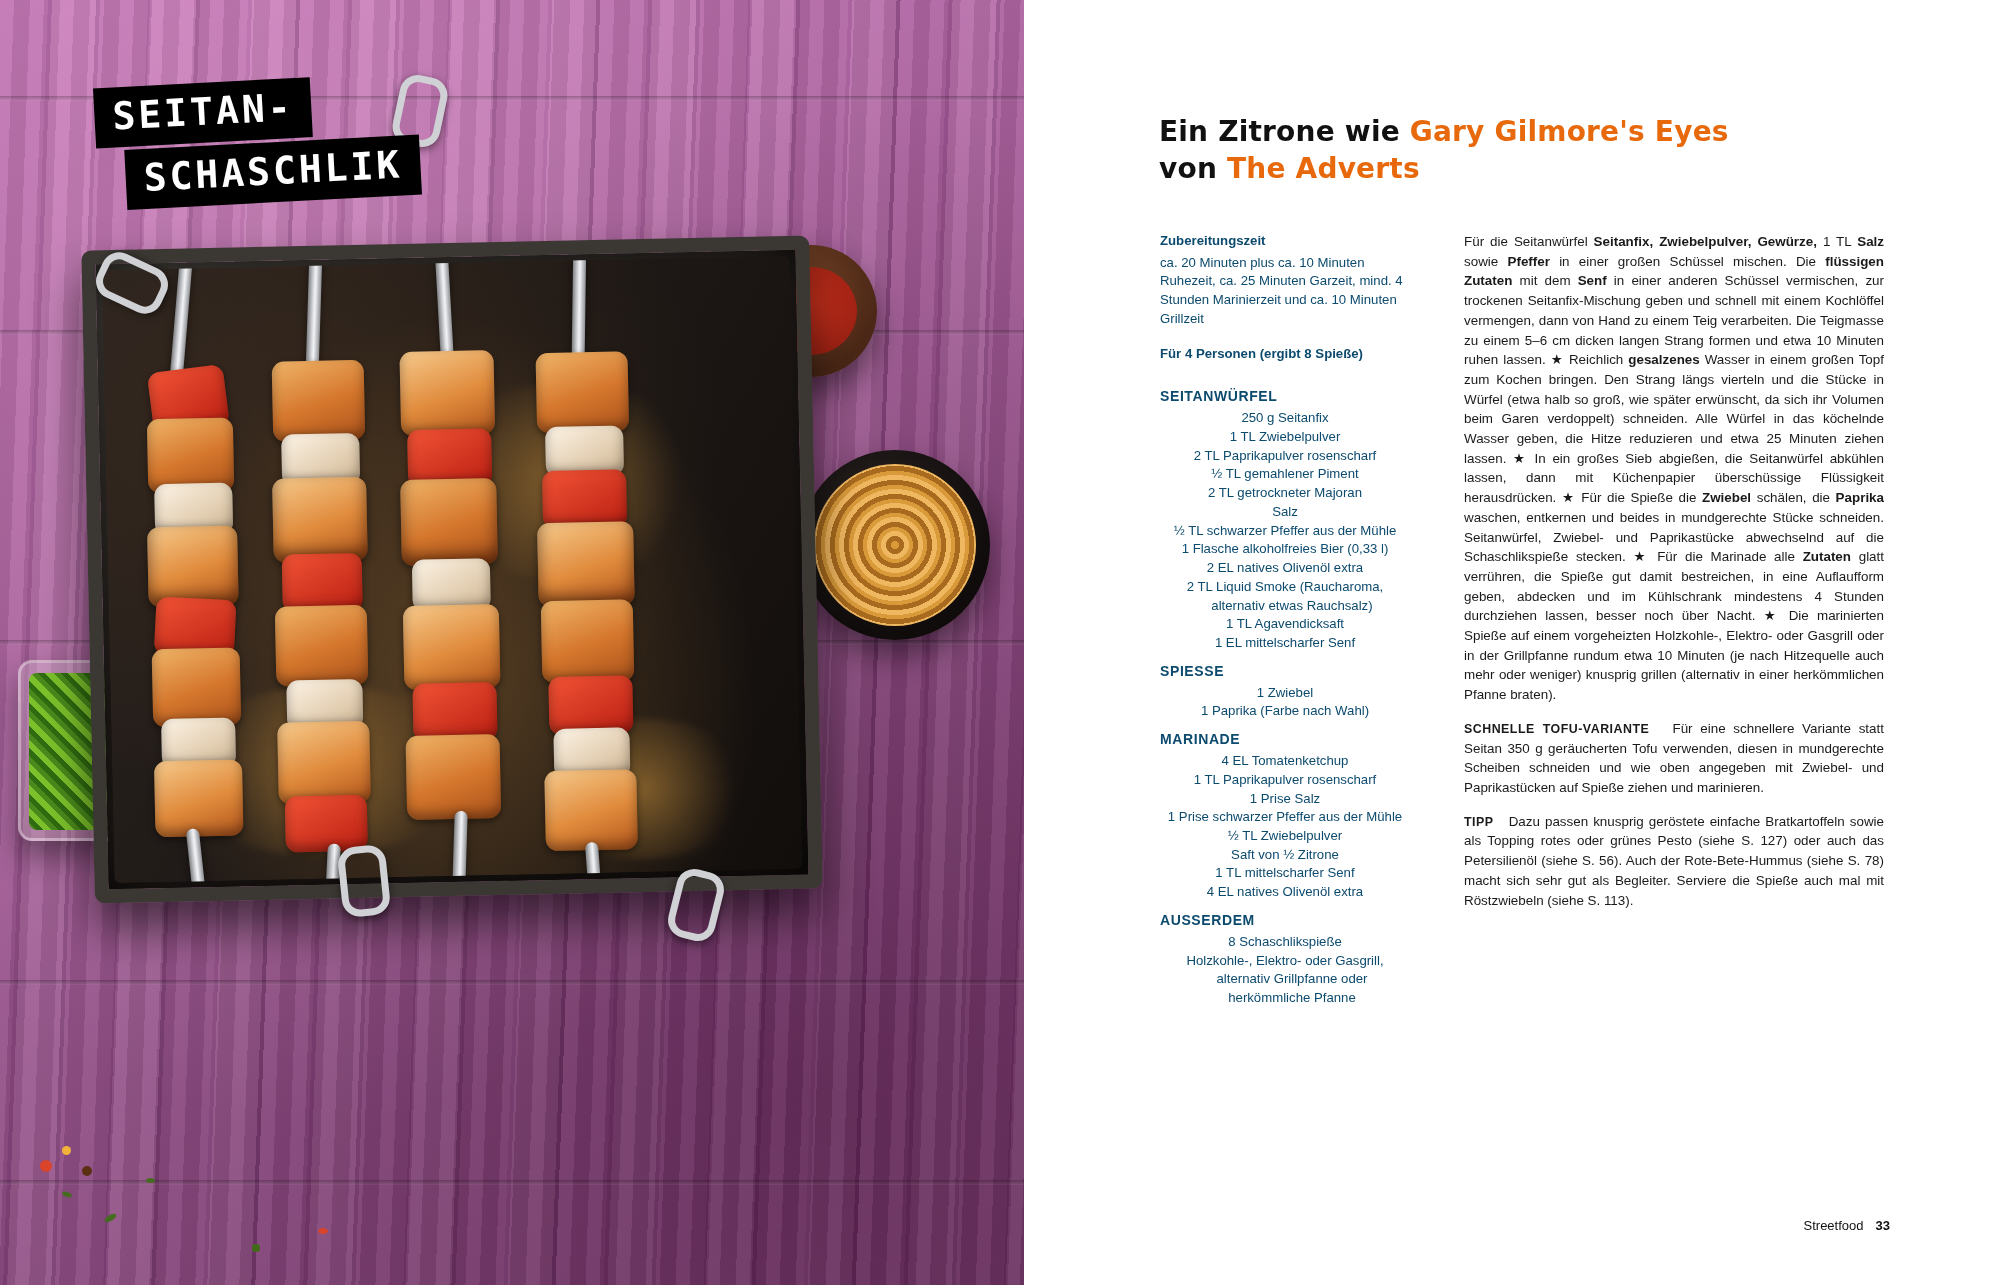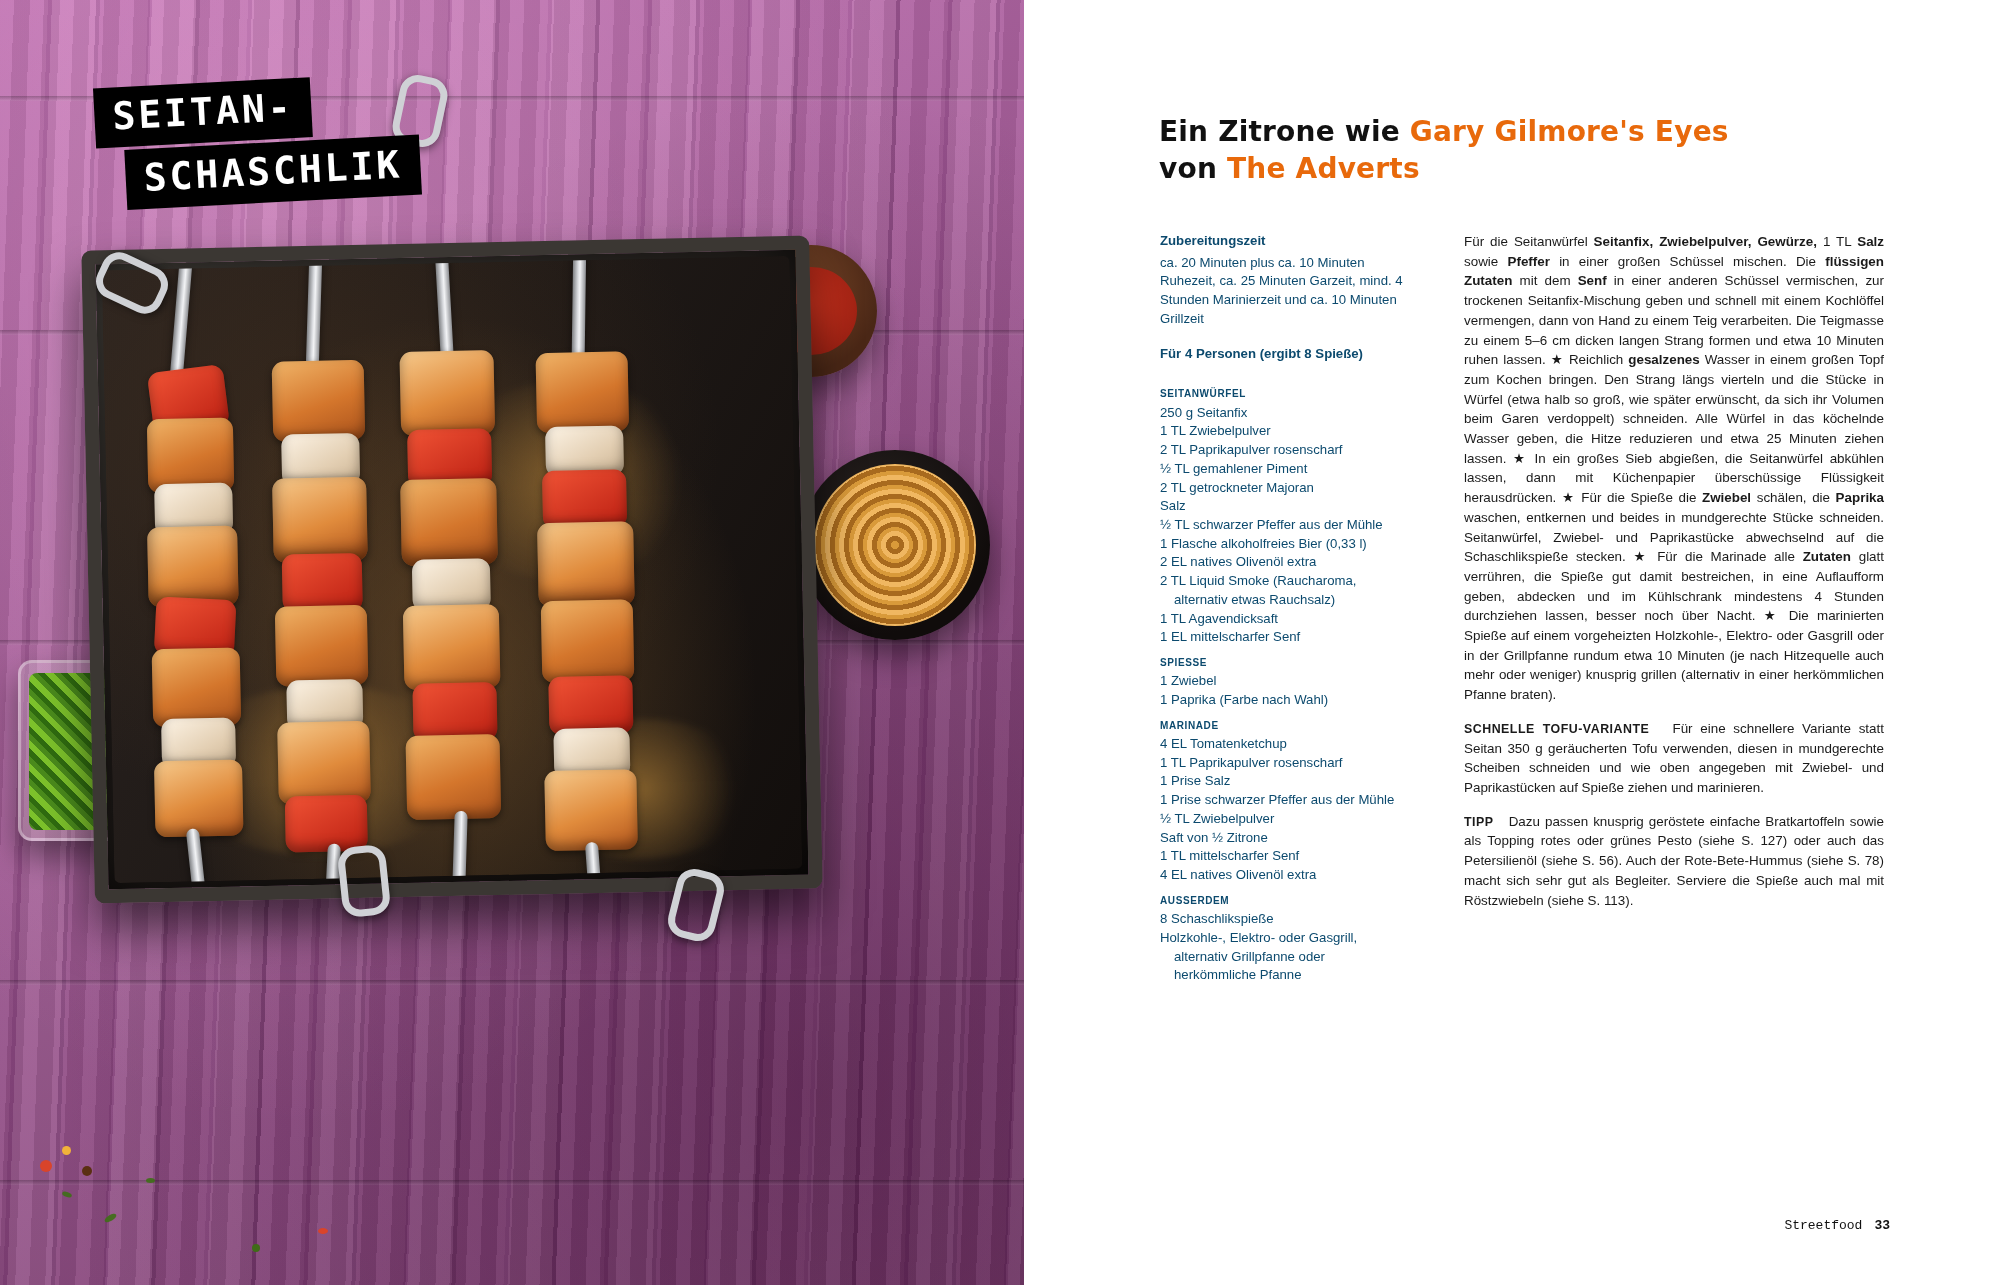--- a/index.html
+++ b/index.html
@@ -241,41 +241,40 @@
     font-weight: bold;
     margin-bottom: 3px;
   }
   .meta-block { margin-bottom: 16px; }
   .serves {
     font-weight: bold;
     margin-bottom: 24px;
   }
   .ing-head {
     font-weight: bold;
-    font-size: 10px;
+    font-size: 14px;
     letter-spacing: 0.6px;
     margin-top: 9px;
     margin-bottom: 2px;
   }
   .ing-head.first { margin-top: 0; }
-  .ing-line { white-space: pre-wrap; }
+  .ing-line { white-space: pre-wrap; text-align: center; }
   .ing-line.indent { padding-left: 14px; }
   .body-p { margin: 0 0 14px 0; }
   .body-p:last-child { margin-bottom: 0; }
   .sub-head {
     font-weight: bold;
     letter-spacing: 0.5px;
     font-size: 12.4px;
   }
   .footer {
     position: absolute;
     right: 110px; bottom: 52px;
     font-size: 13px;
     color: #111;
-    font-family: Liberation Mono, monospace;
   }
   .footer .pageno { font-weight: bold; margin-left: 12px; }
 </style>
 </head>
 <body>
 
 <div class="page">
 
   <div class="photo-page">
     <div class="planks"></div>

